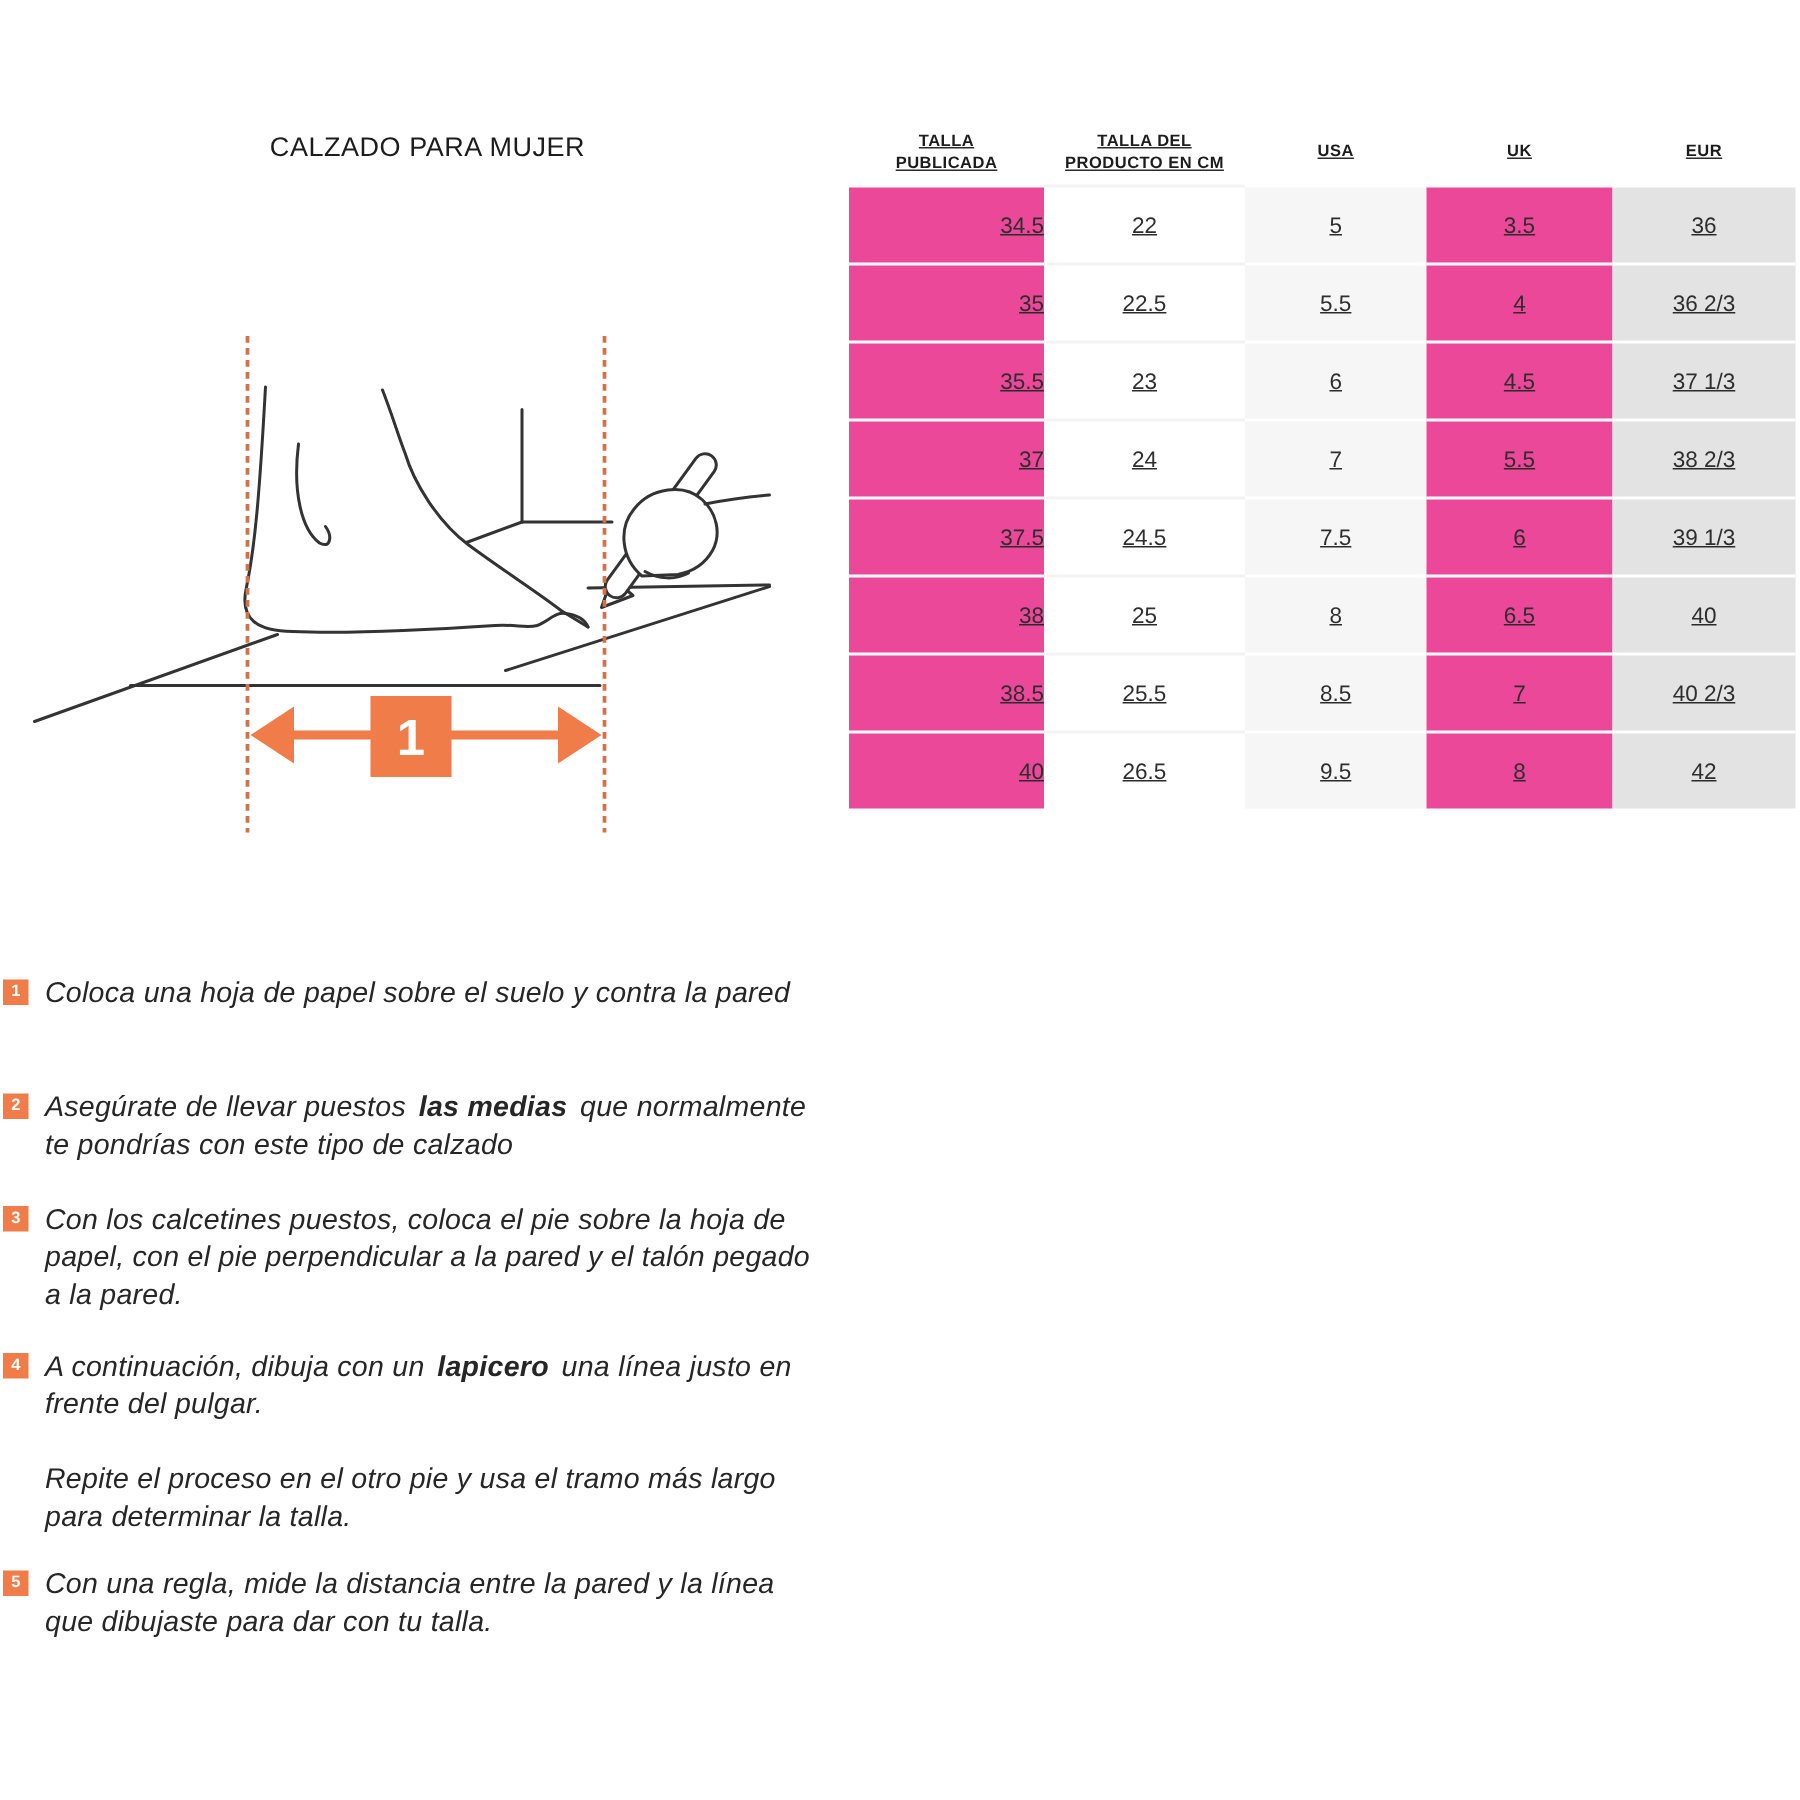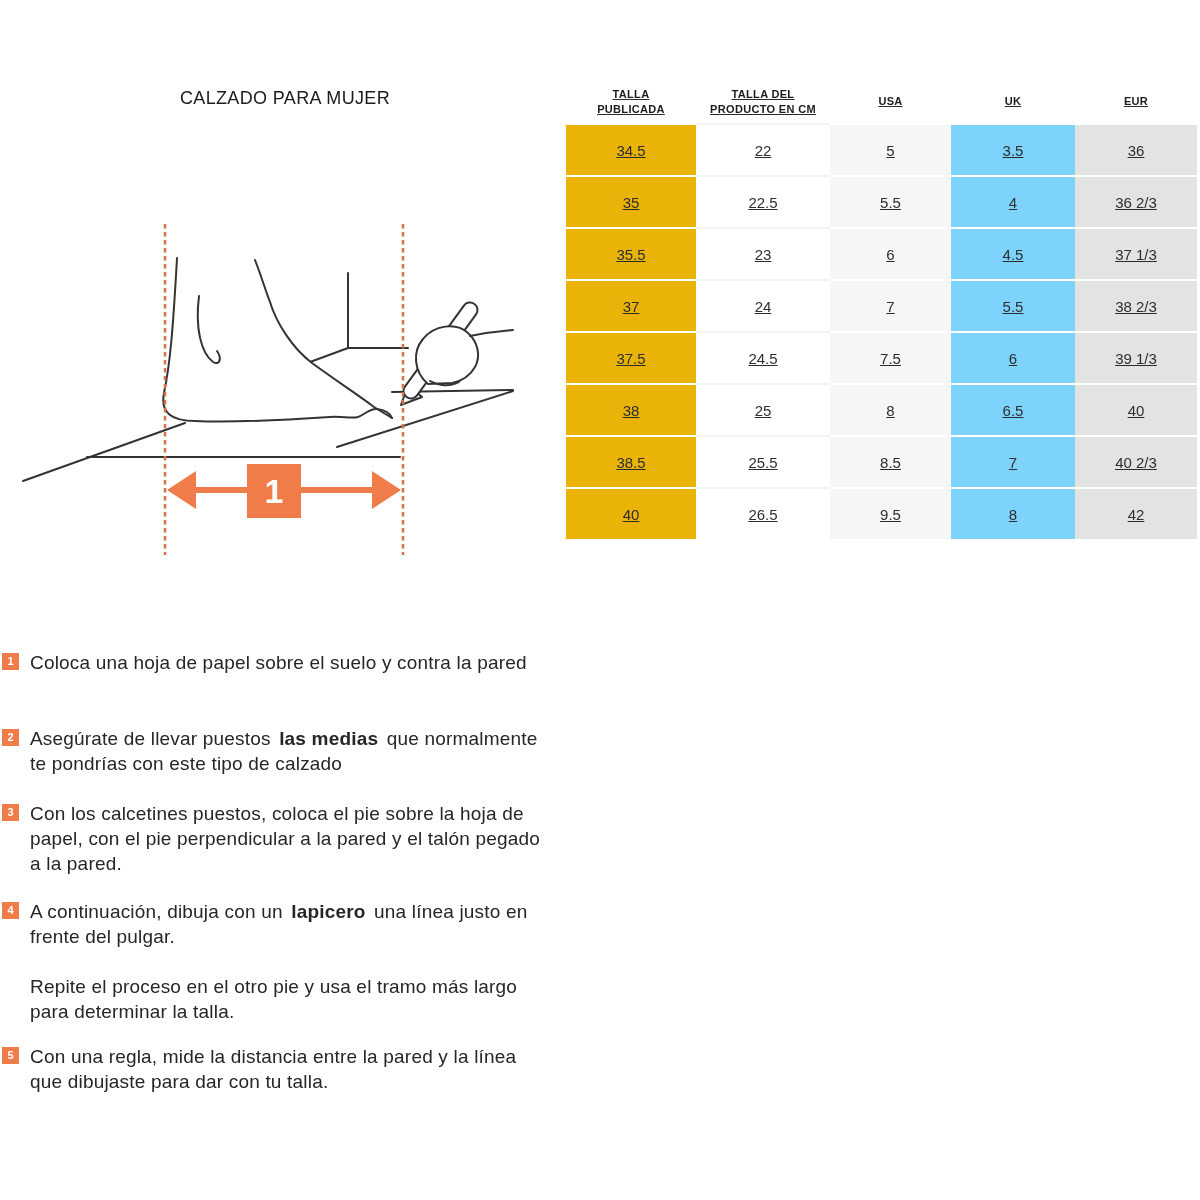--- a/index.html
+++ b/index.html
@@ -21,34 +21,35 @@
   }
   .size-table th{
     height:43px;background:#fff;font-size:11px;font-weight:bold;letter-spacing:.03em;
     color:#1c1c1c;text-align:center;vertical-align:middle;white-space:pre-line;line-height:1.35;
     padding:0;
   }
   .size-table td{
     height:50px;text-align:center;vertical-align:middle;font-size:15px;color:#2e2e2e;
     border-top:2px solid #fff;padding:0;
   }
-  .size-table td.c0{background:#eab308;}
+  .size-table td.c0{background:#ec4899;text-align:right;}
   .size-table td.c1{background:#ffffff;border-top-color:#f3f3f3;}
   .size-table td.c2{background:#f6f6f6;}
-  .size-table td.c3{background:#7dd3fc;}
+  .size-table td.c3{background:#ec4899;}
   .size-table td.c4{background:#e3e3e3;}
   
   .step{position:absolute;left:2px;width:560px;}
   .badge{
     position:absolute;left:0;top:3px;width:17px;height:17px;background:#f07c4a;
     color:#fff;font-size:11px;font-weight:bold;text-align:center;line-height:17px;
   }
   .step-text{
     margin:0 0 0 28px;width:524px;font-size:19px;line-height:25px;color:#262626;
     letter-spacing:.01em;
+    font-style:italic;
   }
   .step-text b{padding:0 3px;}
   .s1{top:650px;} .s2{top:726px;} .s3{top:801px;} .s4{top:899px;} .s5{top:974px;} .s6{top:1044px;}
 </style>
 </head>
 <body>
 
 <div class="page">
 
   <h1 class="page-title">CALZADO PARA MUJER</h1>

